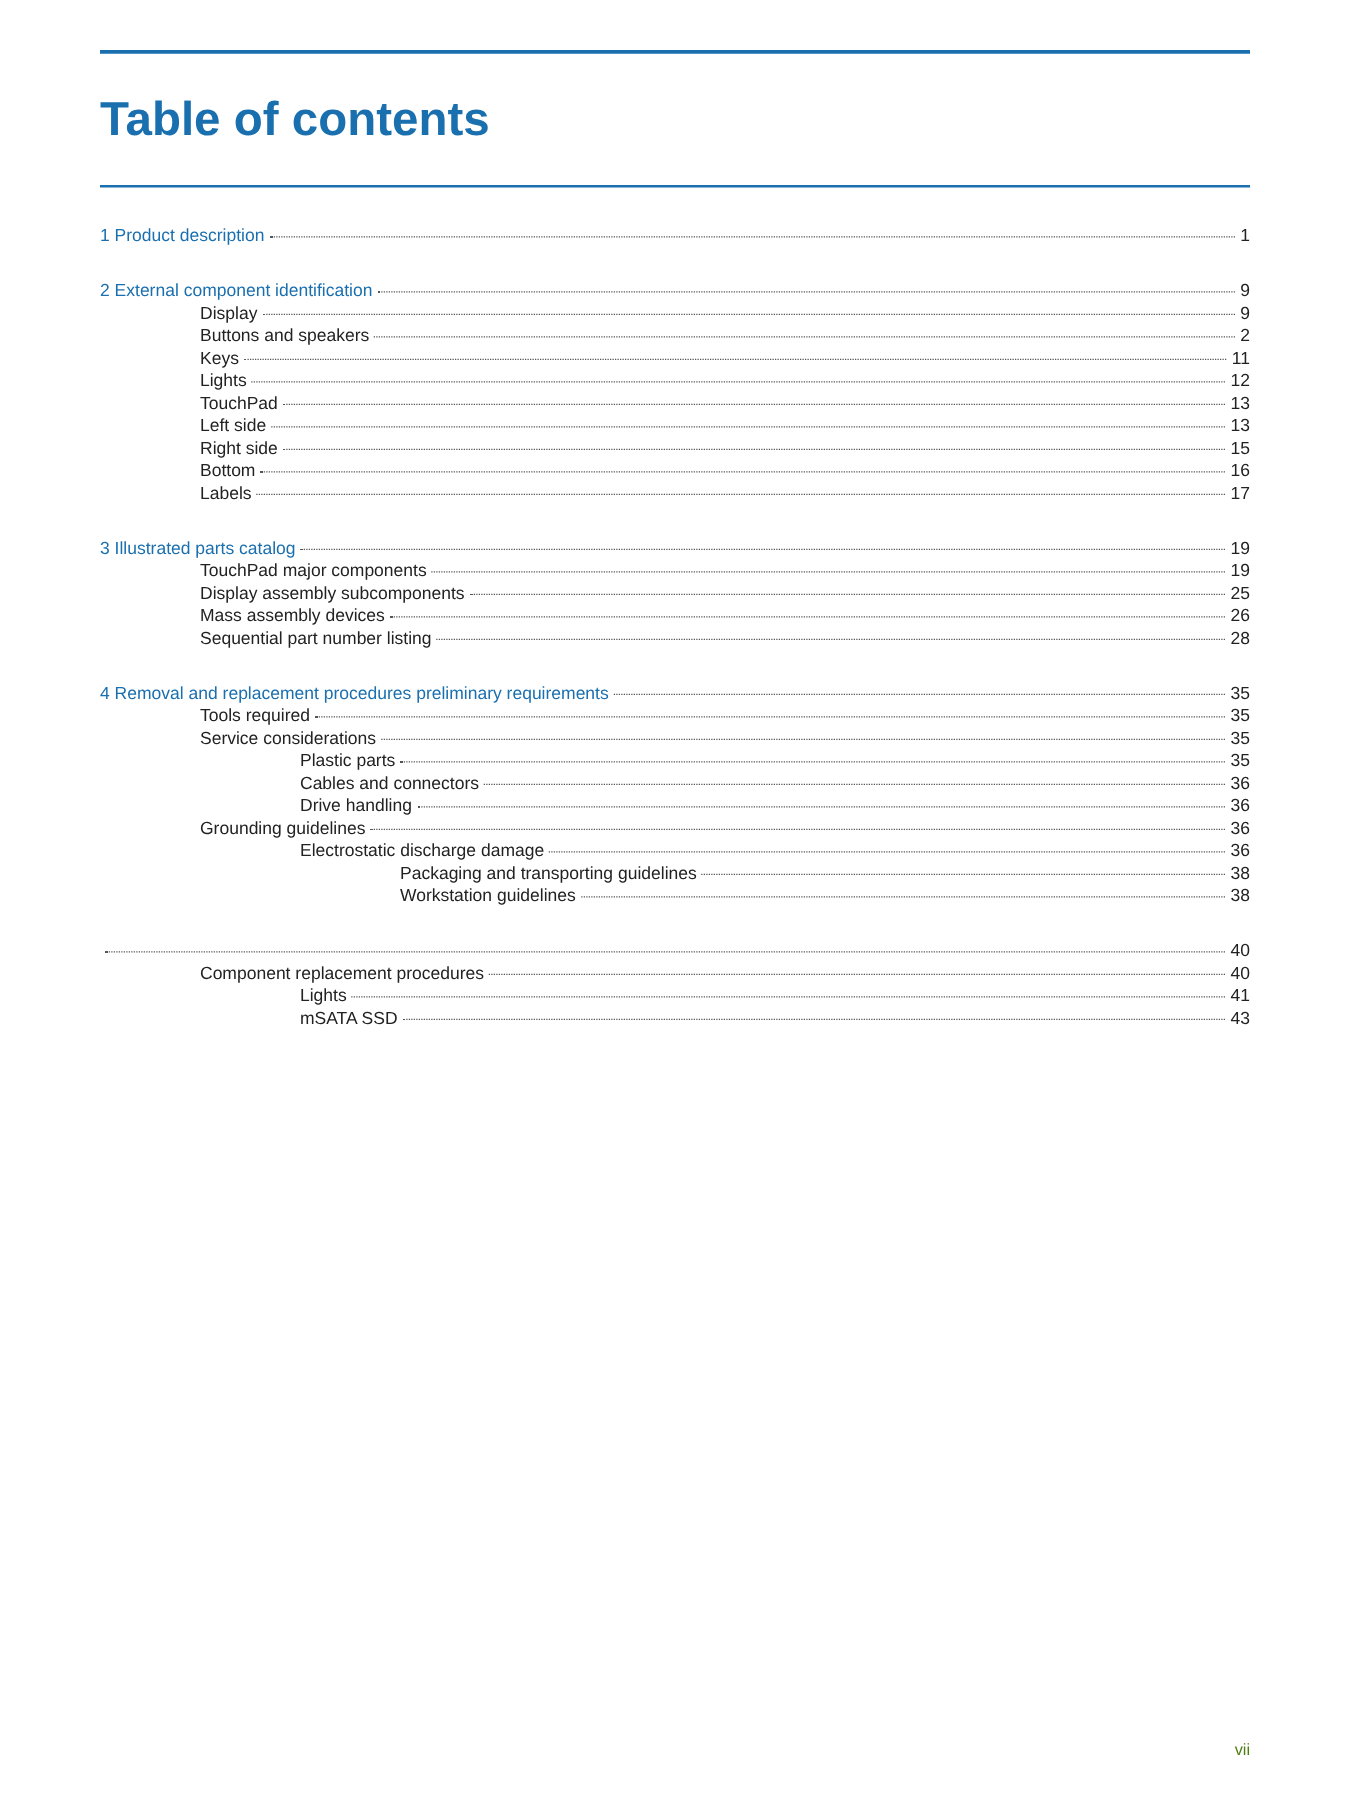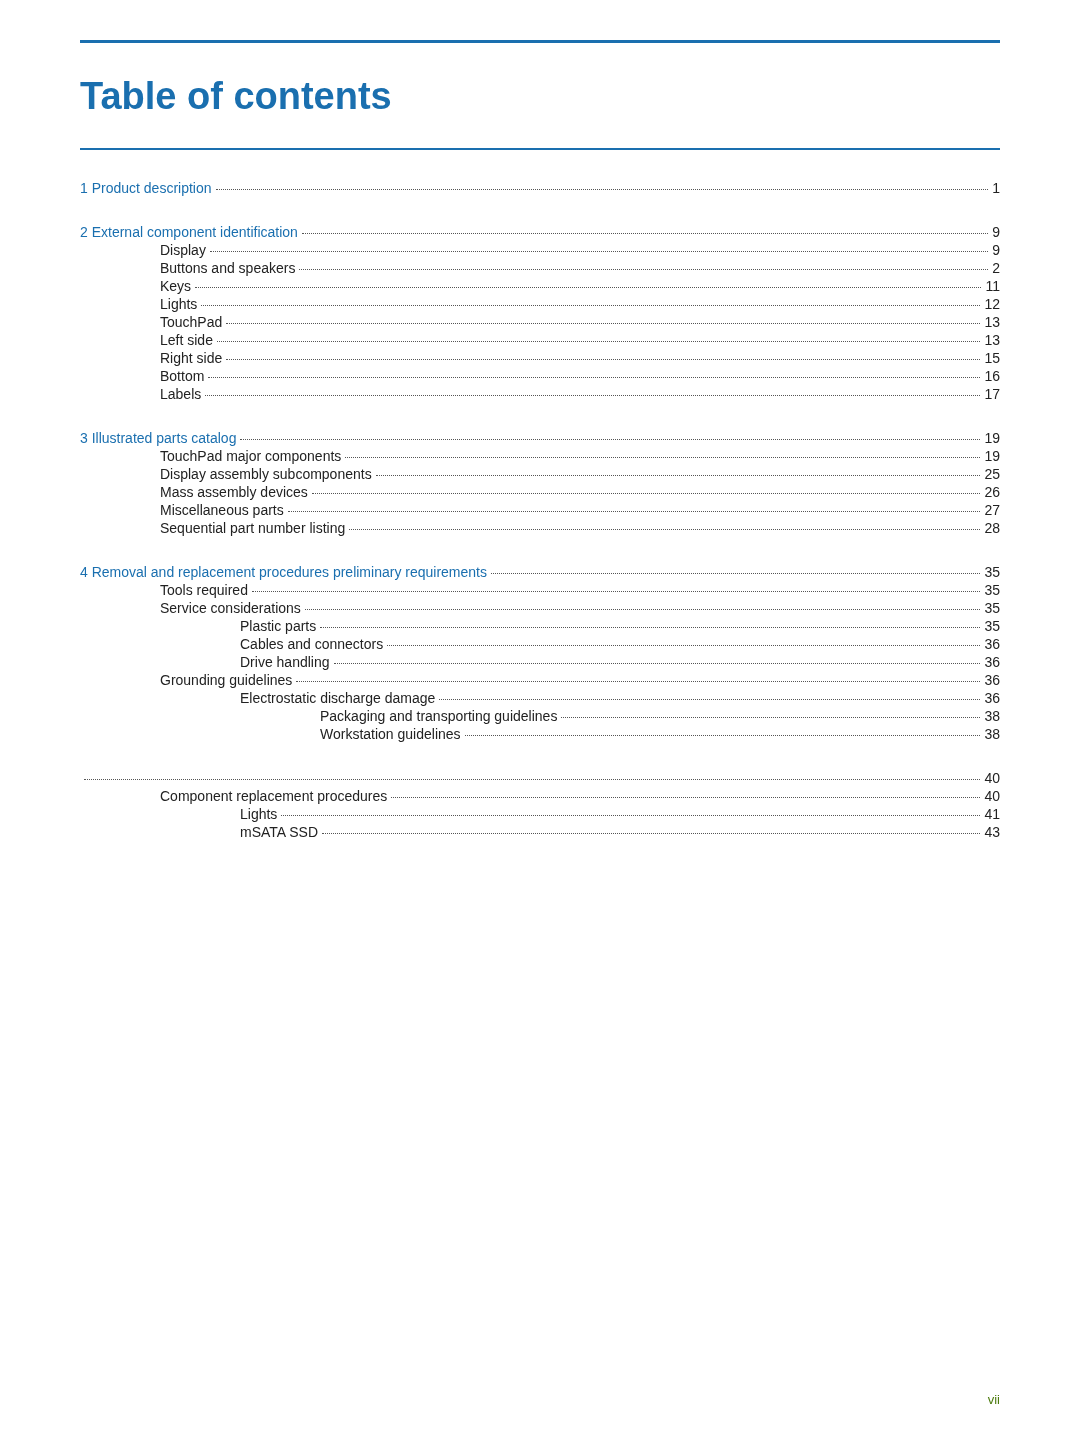--- a/index.html
+++ b/index.html
@@ -210,27 +210,20 @@
     </div>
     <div class="level-2">
       <div class="toc-row">
         <span class="toc-label">Mass assembly devices</span>
         <span class="toc-dots"></span>
         <span class="toc-page">26</span>
       </div>
     </div>
     <div class="level-2">
       <div class="toc-row">
-        <span class="toc-label">Miscellaneous parts</span>
-        <span class="toc-dots"></span>
-        <span class="toc-page">27</span>
-      </div>
-    </div>
-    <div class="level-2">
-      <div class="toc-row">
         <span class="toc-label">Sequential part number listing</span>
         <span class="toc-dots"></span>
         <span class="toc-page">28</span>
       </div>
     </div>
     <div class="section-gap"></div>
     <div class="level-1">
       <div class="toc-row">
         <span class="toc-label link-text">4  Removal and replacement procedures preliminary requirements</span>
         <span class="toc-dots"></span>

